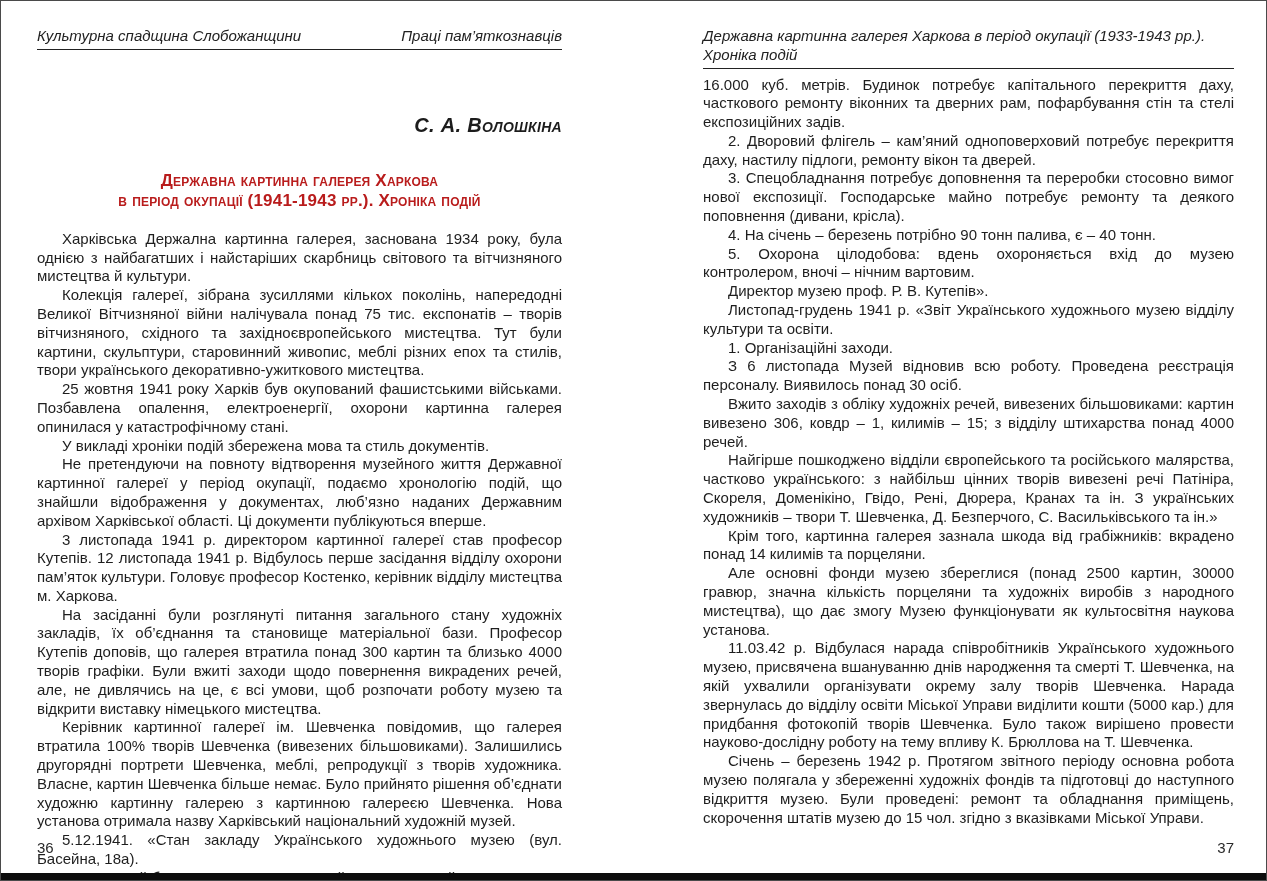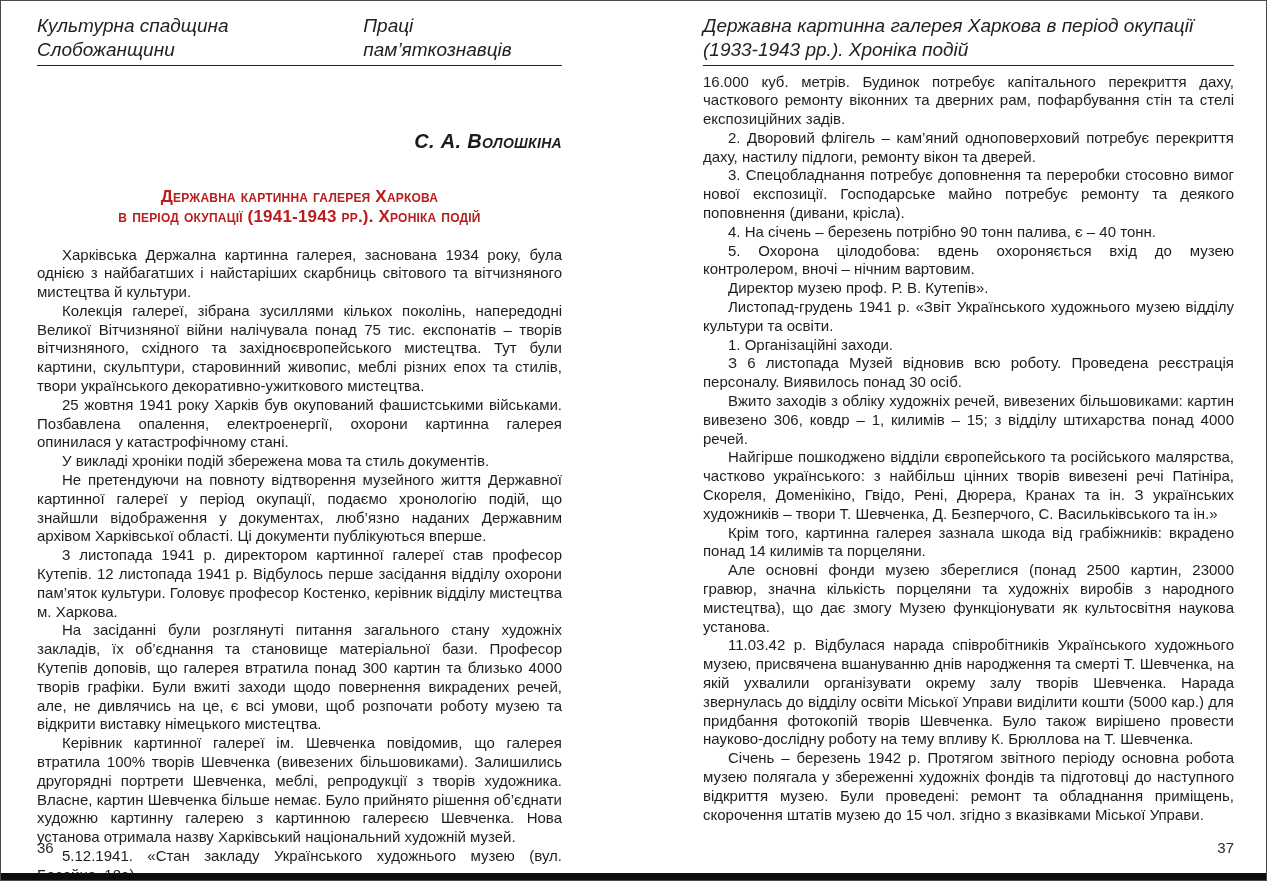--- a/index.html
+++ b/index.html
@@ -16,22 +16,22 @@
   .bottom-bar {
     position:absolute; left:0; right:0; bottom:0; height:7px;
     background:#0d0d0d;
   }
   .page { position:absolute; top:0; height:865px; }
   .page-left  { left:36px;  width:525px; }
   .page-right { left:702px; width:531px; }
 
   .pg-header {
     display:flex; justify-content:space-between;
-    font-style:italic; font-size:19px; line-height:1.25;
-    padding-top:13px; color:#222;
+    font-style:italic; font-size:15px; line-height:1.25;
+    padding-top:26px; color:#222;
   }
   .page-right .pg-header { justify-content:flex-end; }
   .hdr-rule { border-bottom:1.5px solid #222; margin-top:3px; }
 
   .author {
     text-align:right; font-weight:bold; font-style:italic;
     font-variant:small-caps; font-size:20px; margin-top:64px;
     letter-spacing:.3px;
   }
   .title {
@@ -102,21 +102,21 @@
         <p class="para indent">3. Спецобладнання потребує доповнення та переробки стосовно вимог нової експозиції. Господарське майно потребує ремонту та деякого поповнення (дивани, крісла).</p>
         <p class="para indent">4. На січень – березень потрібно 90 тонн палива, є – 40 тонн.</p>
         <p class="para indent">5. Охорона цілодобова: вдень охороняється вхід до музею контролером, вночі – нічним вартовим.</p>
         <p class="para indent">Директор музею проф. Р. В. Кутепів».</p>
         <p class="para indent gap">Листопад-грудень 1941 р. «Звіт Українського художнього музею відділу культури та освіти.</p>
         <p class="para indent">1. Організаційні заходи.</p>
         <p class="para indent">З 6 листопада Музей відновив всю роботу. Проведена реєстрація персоналу. Виявилось понад 30 осіб.</p>
         <p class="para indent">Вжито заходів з обліку художніх речей, вивезених більшовиками: картин вивезено 306, ковдр – 1, килимів – 15; з відділу штихарства понад 4000 речей.</p>
         <p class="para indent">Найгірше пошкоджено відділи європейського та російського малярства, частково українського: з найбільш цінних творів вивезені речі Патініра, Скореля, Доменікіно, Гвідо, Рені, Дюрера, Кранах та ін. З українських художників – твори Т. Шевченка, Д. Безперчого, С. Васильківського та ін.»</p>
         <p class="para indent gap">Крім того, картинна галерея зазнала шкода від грабіжників: вкрадено понад 14 килимів та порцеляни.</p>
-        <p class="para indent">Але основні фонди музею збереглися (понад 2500 картин, 23000 гравюр, значна кількість порцеляни та художніх виробів з народного мистецтва), що дає змогу Музею функціонувати як культосвітня наукова установа.</p>
+        <p class="para indent">Але основні фонди музею збереглися (понад 2500 картин, 30000 гравюр, значна кількість порцеляни та художніх виробів з народного мистецтва), що дає змогу Музею функціонувати як культосвітня наукова установа.</p>
         <p class="para indent gap">11.03.42 р. Відбулася нарада співробітників Українського художнього музею, присвячена вшануванню днів народження та смерті Т. Шевченка, на якій ухвалили організувати окрему залу творів Шевченка. Нарада звернулась до відділу освіти Міської Управи виділити кошти (5000 кар.) для придбання фотокопій творів Шевченка. Було також вирішено провести науково-дослідну роботу на тему впливу К. Брюллова на Т. Шевченка.</p>
         <p class="para indent gap">Січень – березень 1942 р. Протягом звітного періоду основна робота музею полягала у збереженні художніх фондів та підготовці до наступного відкриття музею. Були проведені: ремонт та обладнання приміщень, скорочення штатів музею до 15 чол. згідно з вказівками Міської Управи.</p>
       </div>
 
     <div class="pagenum">37</div>
   </div>
 
   <div class="bottom-bar"></div>
 </div>
 

